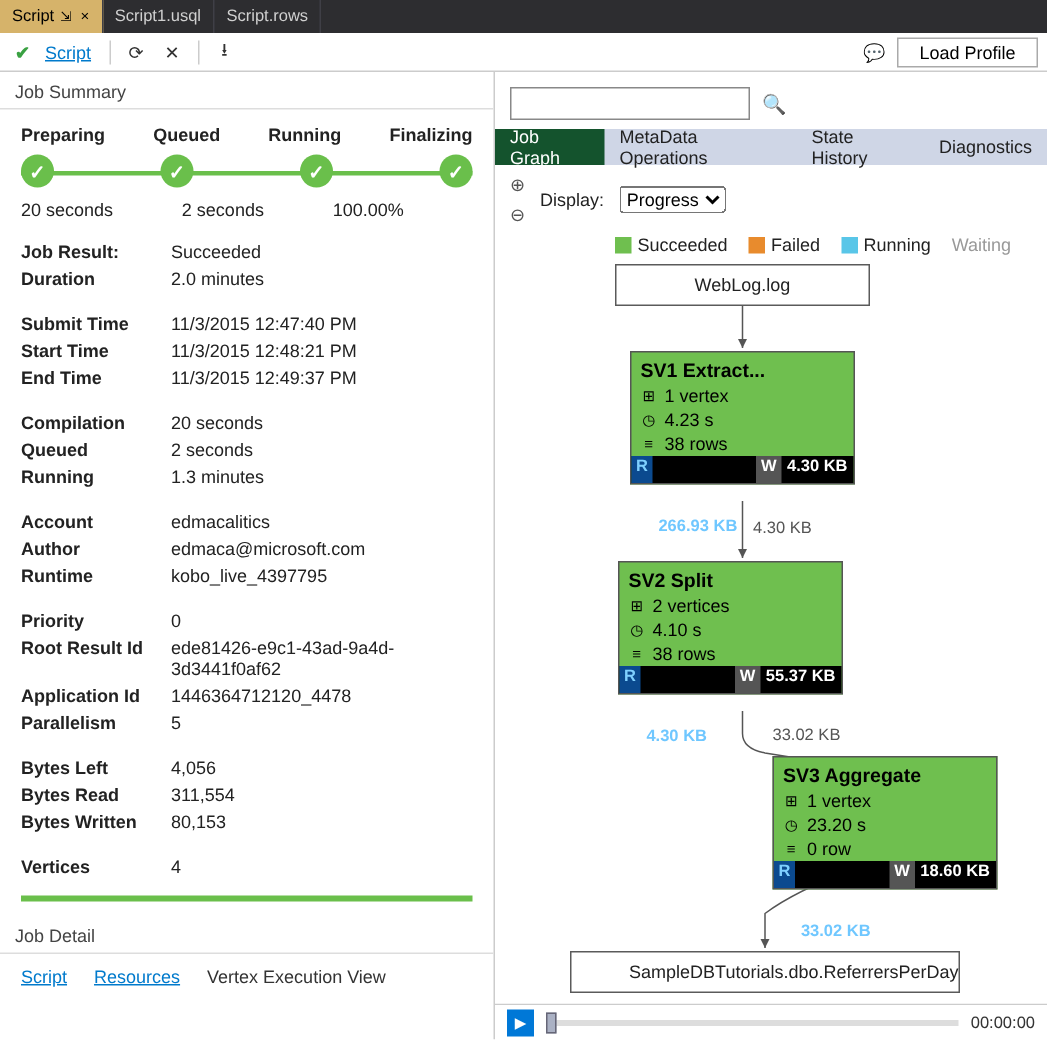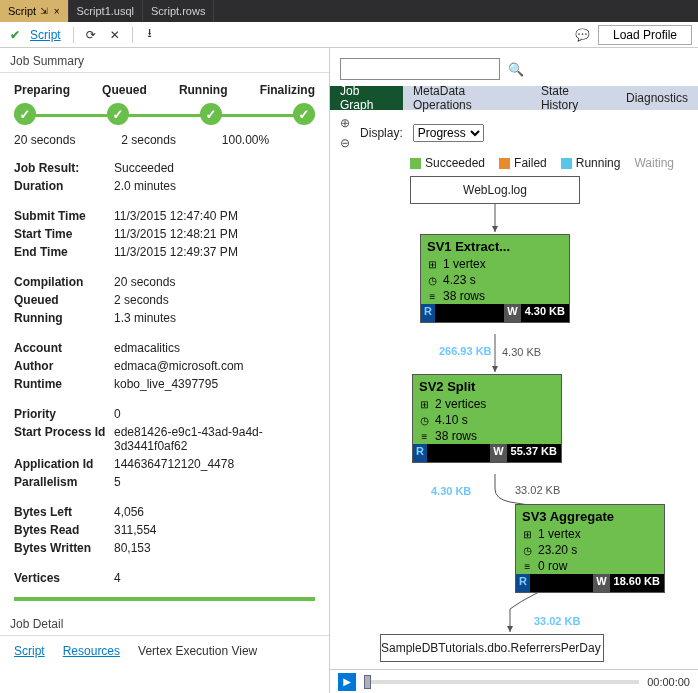--- a/index.html
+++ b/index.html
@@ -42,21 +42,21 @@
   .subtab { padding: 0 10px; height: 24px; display: flex; align-items: center; cursor: pointer; color: #222; }
   .subtab.active { background: #14532d; color: #fff; }
   .controls { display: flex; align-items: center; padding: 6px 10px; gap: 10px; font-size: 12px; }
   .controls select { font-size: 12px; }
   .legend { display: flex; gap: 14px; font-size: 12px; padding: 0 0 4px 80px; }
   .legend-item { display: flex; align-items: center; gap: 4px; }
   .sw { width: 11px; height: 11px; display: inline-block; }
   .graph { flex: 1; position: relative; overflow: hidden; background: #fff; }
   .node { position: absolute; border: 1px solid #5a5a5a; background: #fff; font-size: 12px; }
   .node.file { left: 80px; width: 170px; text-align: center; padding: 6px 0; }
-  .node.output { left: 50px; width: 224px; text-align: left; padding: 6px 0; }
+  .node.output { left: 50px; width: 260px; text-align: right; padding: 6px 0; }
   .sv { position: absolute; width: 150px; border: 1px solid #555; background: #6fbf4f; }
   .sv .title { font-weight: bold; font-size: 13px; padding: 4px 6px 2px; color: #000; }
   .sv .row { display: flex; align-items: center; gap: 5px; padding: 1px 6px; font-size: 12px; color: #000; }
   .sv .icon { width: 11px; text-align: center; font-size: 10px; }
   .sv .footer { background: #000; color: #fff; display: flex; font-size: 11px; font-weight: bold; height: 18px; }
   .sv .footer .r { background: #0b4a8f; color: #7fd0ff; padding: 1px 3px; }
   .sv .footer .rval { color: #6fc7ff; padding: 1px 4px; margin-top: 40px; }
   .sv .footer .w { background: #555; padding: 1px 3px; margin-left: auto; }
   .sv .footer .wval { padding: 1px 4px; }
   .edge-label { position: absolute; font-size: 11px; color: #555; }
@@ -179,21 +179,21 @@
             <span class="v">kobo_live_4397795</span>
           </div>
         </div>
         <div class="gap"></div>
       <div id="rows5">
           <div class="kv">
             <span class="k">Priority</span>
             <span class="v">0</span>
           </div>
           <div class="kv">
-            <span class="k">Start Process Id</span>
+            <span class="k">Root Result Id</span>
             <span class="v">ede81426-e9c1-43ad-9a4d-3d3441f0af62</span>
           </div>
           <div class="kv">
             <span class="k">Application Id</span>
             <span class="v">1446364712120_4478</span>
           </div>
           <div class="kv">
             <span class="k">Parallelism</span>
             <span class="v">5</span>
           </div>

